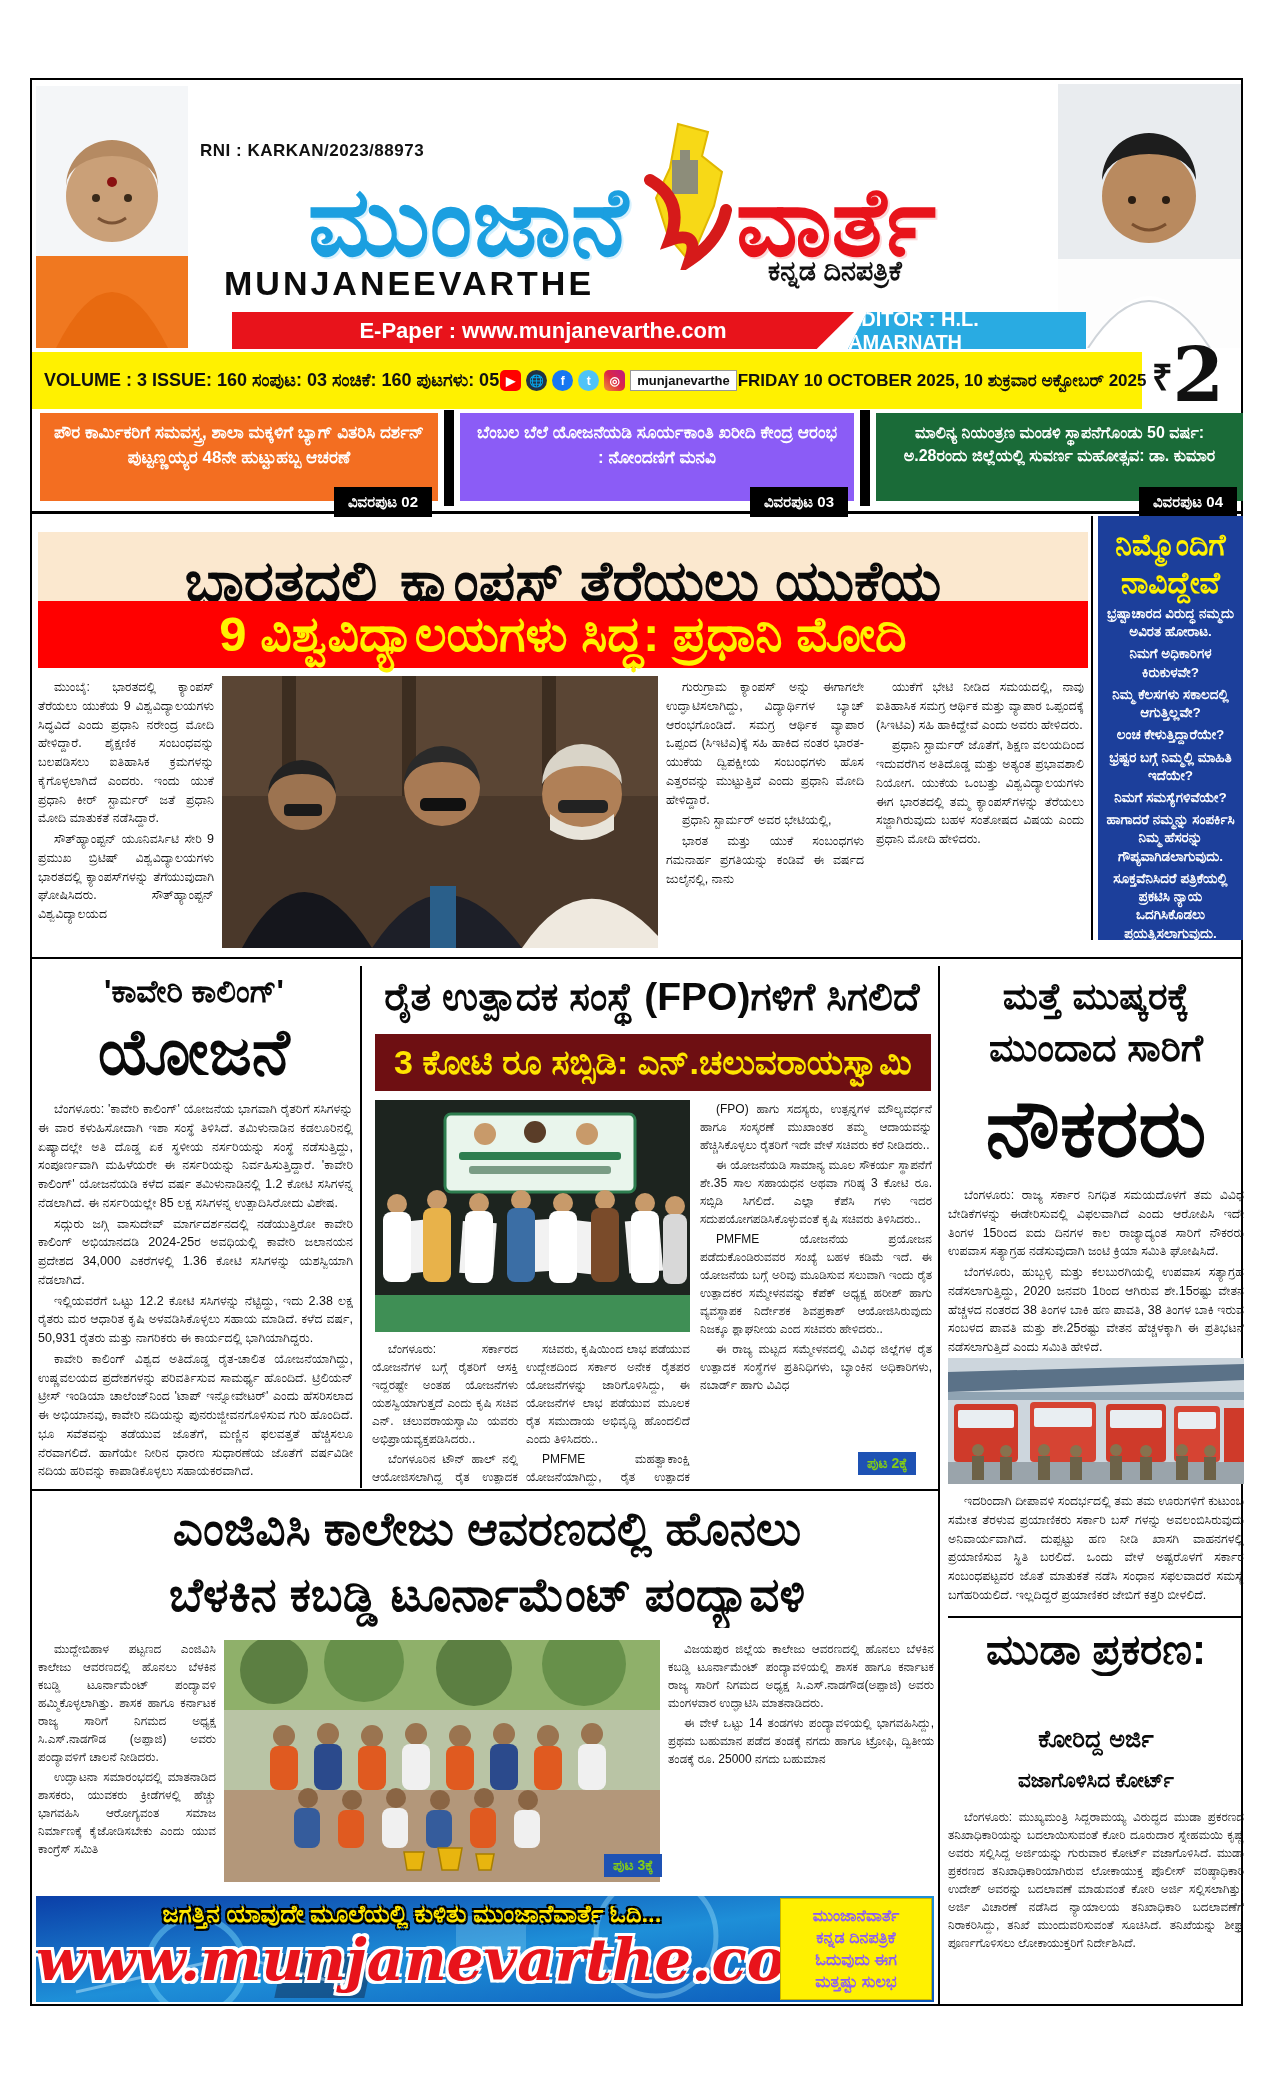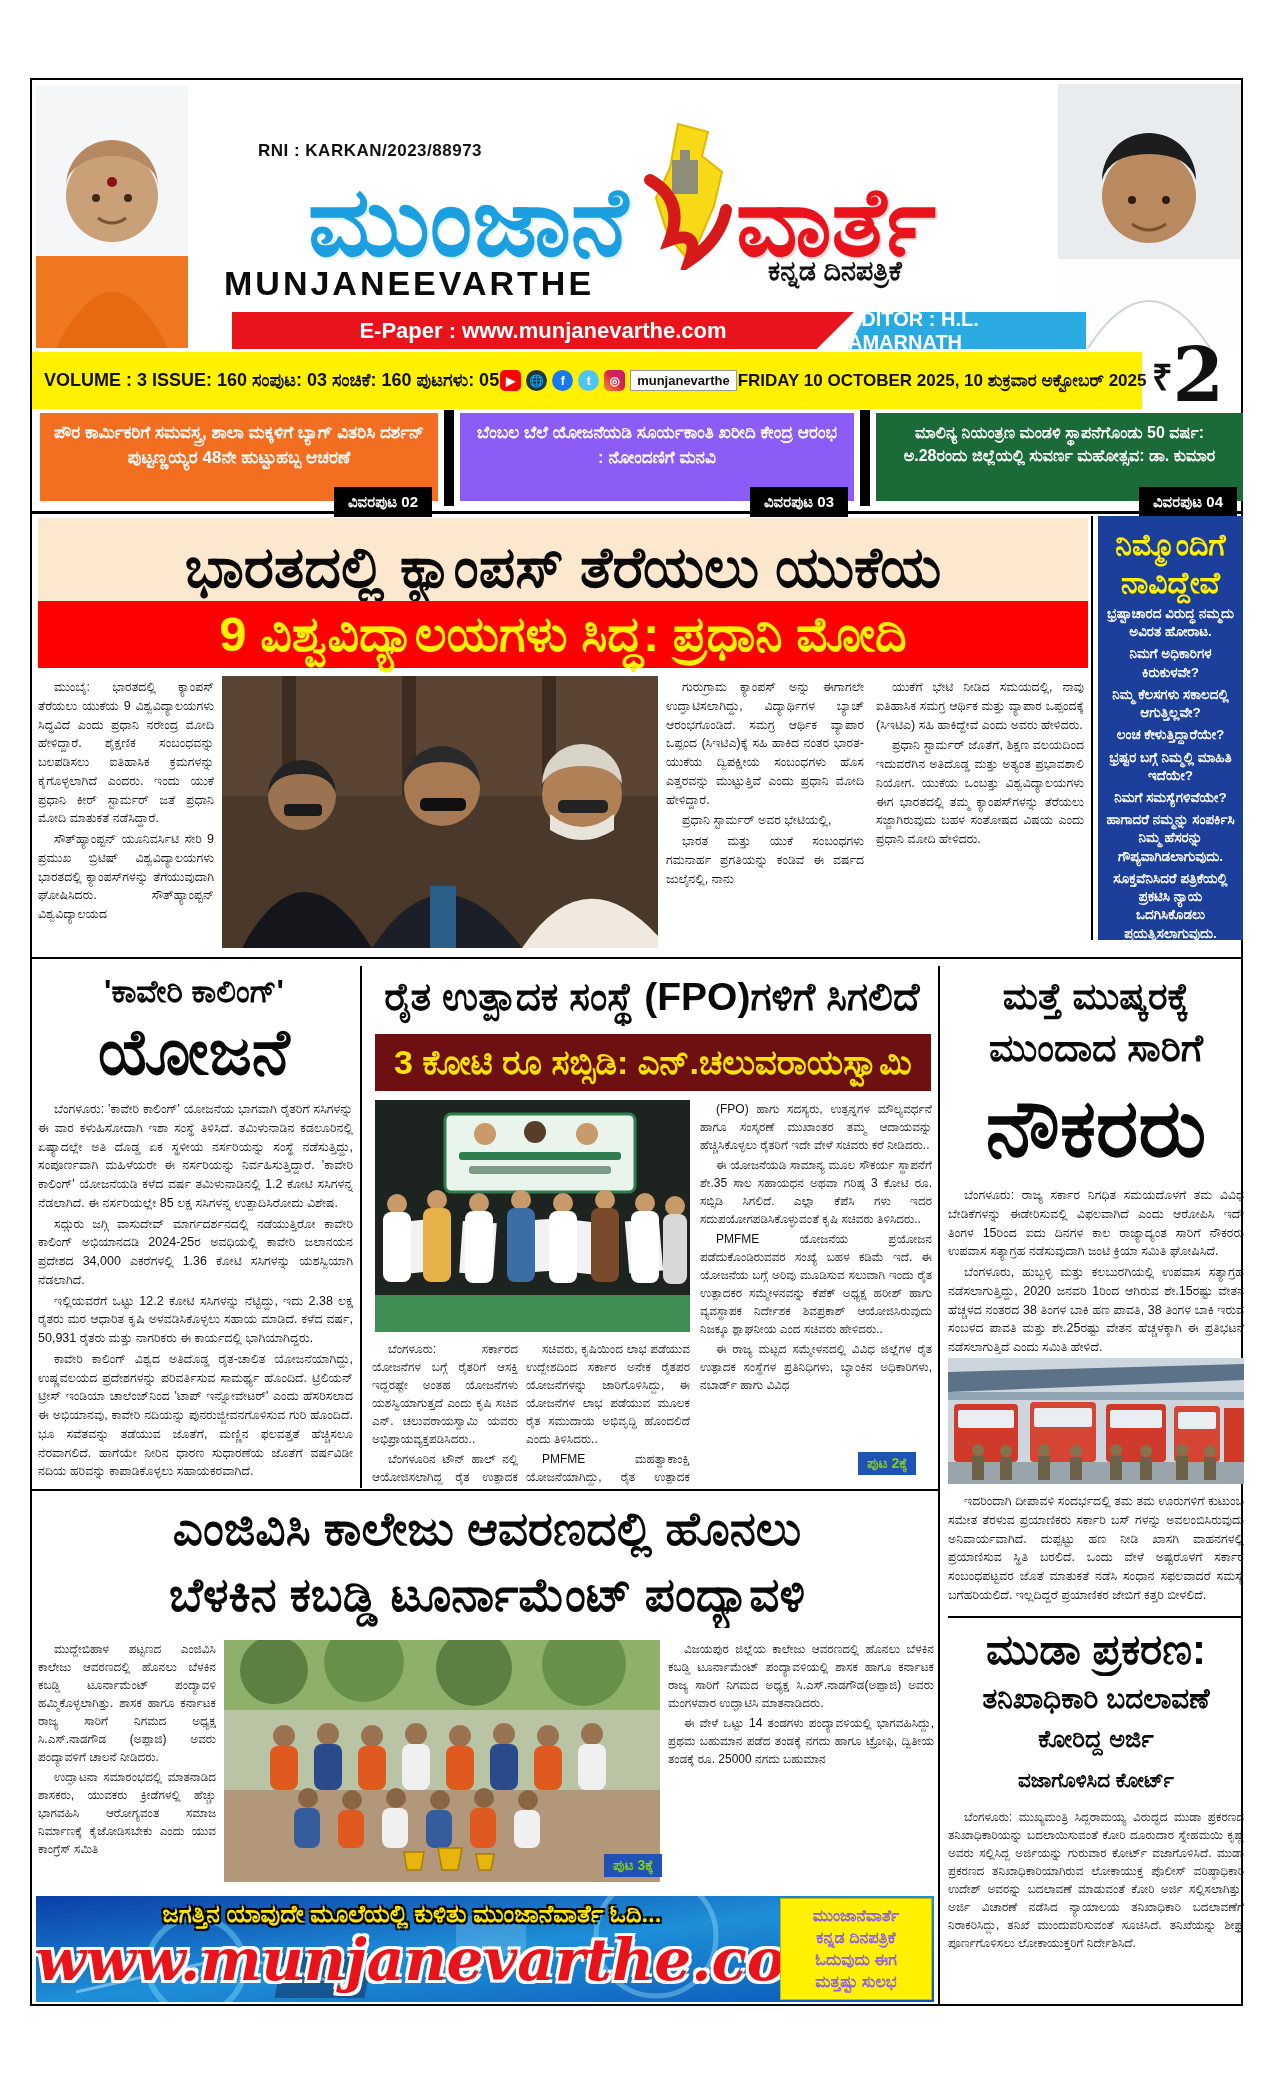--- a/index.html
+++ b/index.html
@@ -96,21 +96,21 @@
       <path d="M30,264 Q91,160 152,264 Z" fill="#ffffff"></path>
       <path d="M30,264 Q91,170 152,264" stroke="#cfd4d9" stroke-width="2" fill="none"></path>
       <circle cx="91" cy="112" r="47" fill="#b98a5f"></circle>
       <path d="M44,96 a47,47 0 0,1 94,0 q-8,-26 -47,-26 q-39,0 -47,26" fill="#1d1d1d"></path>
       <circle cx="74" cy="116" r="4" fill="#2a1d12"></circle>
       <circle cx="108" cy="116" r="4" fill="#2a1d12"></circle>
       <path d="M74,140 q17,12 34,0" stroke="#7a4f2e" stroke-width="3" fill="none"></path>
     </svg>
   </div>
 
-  <div class="abs rni" style="left:200px;top:141px;width:340px;text-align:center;">RNI : KARKAN/2023/88973</div>
+  <div class="abs rni" style="left:200px;top:141px;width:340px;">RNI : KARKAN/2023/88973</div>
   <div class="abs title-row" style="left:198px;top:120px;width:848px;height:150px;">
     <span class="title-blue">ಮುಂಜಾನೆ</span>
     <span>
       <svg width="104" height="150" viewBox="0 0 104 150">
         <path d="M48,4 L78,12 L72,36 L92,52 L84,86 L60,142 L38,116 L26,78 L40,48 Z" fill="#F7D917" stroke="#e0b800" stroke-width="2"></path>
         <rect x="42" y="40" width="26" height="34" fill="#8d8d7a"></rect>
         <rect x="50" y="30" width="10" height="12" fill="#8d8d7a"></rect>
         <path d="M20,60 Q55,80 40,120 Q70,110 60,140 Q90,120 96,90" stroke="#D61A1A" stroke-width="12" fill="none" stroke-linecap="round"></path>
       </svg>
     </span>
@@ -149,21 +149,21 @@
     <span class="ptag">ವಿವರಪುಟ 03</span>
   </div>
   <div class="abs rule" style="left:860px;top:410px;width:10px;height:96px;"></div>
   <div class="abs teaser" style="left:876px;top:413px;width:367px;height:88px;background:#1A6B38;font-size:16px;">
     <span>ಮಾಲಿನ್ಯ ನಿಯಂತ್ರಣ ಮಂಡಳಿ ಸ್ಥಾಪನೆಗೊಂಡು 50 ವರ್ಷ: ಅ.28ರಂದು ಜಿಲ್ಲೆಯಲ್ಲಿ ಸುವರ್ಣ ಮಹೋತ್ಸವ: ಡಾ. ಕುಮಾರ</span>
     <span class="ptag">ವಿವರಪುಟ 04</span>
   </div>
 
   <div class="abs rule" style="left:32px;top:511px;width:1211px;height:3px;"></div>
 
-  <div class="abs lead1" style="left:38px;top:518px;width:1050px;height:98px;text-align:right;">ಭಾರತದಲ್ಲಿ ಕ್ಯಾಂಪಸ್ ತೆರೆಯಲು ಯುಕೆಯ</div>
+  <div class="abs lead1" style="left:38px;top:532px;width:1050px;height:98px;text-align:right;">ಭಾರತದಲ್ಲಿ ಕ್ಯಾಂಪಸ್ ತೆರೆಯಲು ಯುಕೆಯ</div>
   <div class="abs lead2" style="left:38px;top:601px;width:1050px;height:67px;">9 ವಿಶ್ವವಿದ್ಯಾಲಯಗಳು ಸಿದ್ಧ: ಪ್ರಧಾನಿ ಮೋದಿ</div>
 
   <div class="abs rule" style="left:1091px;top:516px;width:2px;height:424px;"></div>
   <div class="abs sidebox" style="left:1098px;top:516px;width:145px;height:424px;">
     <div class="t">ನಿಮ್ಮೊಂದಿಗೆ ನಾವಿದ್ದೇವೆ</div>
     <div class="sidelist">
         <p>ಭ್ರಷ್ಟಾಚಾರದ ವಿರುದ್ಧ ನಮ್ಮದು ಅವಿರತ ಹೋರಾಟ.</p>
         <p>ನಿಮಗೆ ಅಧಿಕಾರಿಗಳ ಕಿರುಕುಳವೇ?</p>
         <p>ನಿಮ್ಮ ಕೆಲಸಗಳು ಸಕಾಲದಲ್ಲಿ ಆಗುತ್ತಿಲ್ಲವೇ?</p>
         <p>ಲಂಚ ಕೇಳುತ್ತಿದ್ದಾರೆಯೇ?</p>
@@ -394,21 +394,20 @@
       </g>
     </svg>
   </div>
   <div class="abs body body-sm" style="left:668px;top:1640px;width:266px;height:246px;">
       <p>ವಿಜಯಪುರ ಜಿಲ್ಲೆಯ ಕಾಲೇಜು ಆವರಣದಲ್ಲಿ ಹೊನಲು ಬೆಳಕಿನ ಕಬಡ್ಡಿ ಟೂರ್ನಾಮೆಂಟ್ ಪಂದ್ಯಾವಳಿಯಲ್ಲಿ ಶಾಸಕ ಹಾಗೂ ಕರ್ನಾಟಕ ರಾಜ್ಯ ಸಾರಿಗೆ ನಿಗಮದ ಅಧ್ಯಕ್ಷ ಸಿ.ಎಸ್.ನಾಡಗೌಡ(ಅಪ್ಪಾಜಿ) ಅವರು ಮಂಗಳವಾರ ಉದ್ಘಾಟಿಸಿ ಮಾತನಾಡಿದರು.</p>
       <p>ಈ ವೇಳೆ ಒಟ್ಟು 14 ತಂಡಗಳು ಪಂದ್ಯಾವಳಿಯಲ್ಲಿ ಭಾಗವಹಿಸಿದ್ದು, ಪ್ರಥಮ ಬಹುಮಾನ ಪಡೆದ ತಂಡಕ್ಕೆ ನಗದು ಹಾಗೂ ಟ್ರೋಫಿ, ದ್ವಿತೀಯ ತಂಡಕ್ಕೆ ರೂ. 25000 ನಗದು ಬಹುಮಾನ</p>
     </div>
   <div class="abs badge" style="left:604px;top:1854px;">ಪುಟ 3ಕ್ಕೆ</div>
 
   <div class="abs h-center" style="left:948px;top:1624px;width:296px;height:52px;font-size:42px;">ಮುಡಾ ಪ್ರಕರಣ:</div>
-  <div class="abs h-center" style="left:948px;top:1680px;width:296px;height:38px;font-size:28px;">ತನಿಖಾಧಿಕಾರಿ ಬದಲಾವಣೆ</div>
   <div class="abs h-center" style="left:948px;top:1720px;width:296px;height:38px;font-size:24px;">ಕೋರಿದ್ದ ಅರ್ಜಿ</div>
   <div class="abs h-center" style="left:948px;top:1760px;width:296px;height:40px;font-size:20px;">ವಜಾಗೊಳಿಸಿದ ಕೋರ್ಟ್</div>
   <div class="abs body body-sm" style="left:948px;top:1808px;width:296px;height:194px;">
       <p>ಬೆಂಗಳೂರು: ಮುಖ್ಯಮಂತ್ರಿ ಸಿದ್ದರಾಮಯ್ಯ ವಿರುದ್ಧದ ಮುಡಾ ಪ್ರಕರಣದ ತನಿಖಾಧಿಕಾರಿಯನ್ನು ಬದಲಾಯಿಸುವಂತೆ ಕೋರಿ ದೂರುದಾರ ಸ್ನೇಹಮಯಿ ಕೃಷ್ಣ ಅವರು ಸಲ್ಲಿಸಿದ್ದ ಅರ್ಜಿಯನ್ನು ಗುರುವಾರ ಕೋರ್ಟ್ ವಜಾಗೊಳಿಸಿದೆ. ಮುಡಾ ಪ್ರಕರಣದ ತನಿಖಾಧಿಕಾರಿಯಾಗಿರುವ ಲೋಕಾಯುಕ್ತ ಪೊಲೀಸ್ ವರಿಷ್ಠಾಧಿಕಾರಿ ಉದೇಶ್ ಅವರನ್ನು ಬದಲಾವಣೆ ಮಾಡುವಂತೆ ಕೋರಿ ಅರ್ಜಿ ಸಲ್ಲಿಸಲಾಗಿತ್ತು. ಅರ್ಜಿ ವಿಚಾರಣೆ ನಡೆಸಿದ ನ್ಯಾಯಾಲಯ ತನಿಖಾಧಿಕಾರಿ ಬದಲಾವಣೆಗೆ ನಿರಾಕರಿಸಿದ್ದು, ತನಿಖೆ ಮುಂದುವರಿಸುವಂತೆ ಸೂಚಿಸಿದೆ. ತನಿಖೆಯನ್ನು ಶೀಘ್ರ ಪೂರ್ಣಗೊಳಿಸಲು ಲೋಕಾಯುಕ್ತರಿಗೆ ನಿರ್ದೇಶಿಸಿದೆ.</p>
     </div>
 
   <div class="abs" style="left:36px;top:1896px;width:898px;height:106px;">
     <svg class="abs" style="left:0;top:0;" width="898" height="106" viewBox="0 0 898 106">
       <defs>
         <linearGradient id="bb" x1="0" y1="0" x2="1" y2="1">

